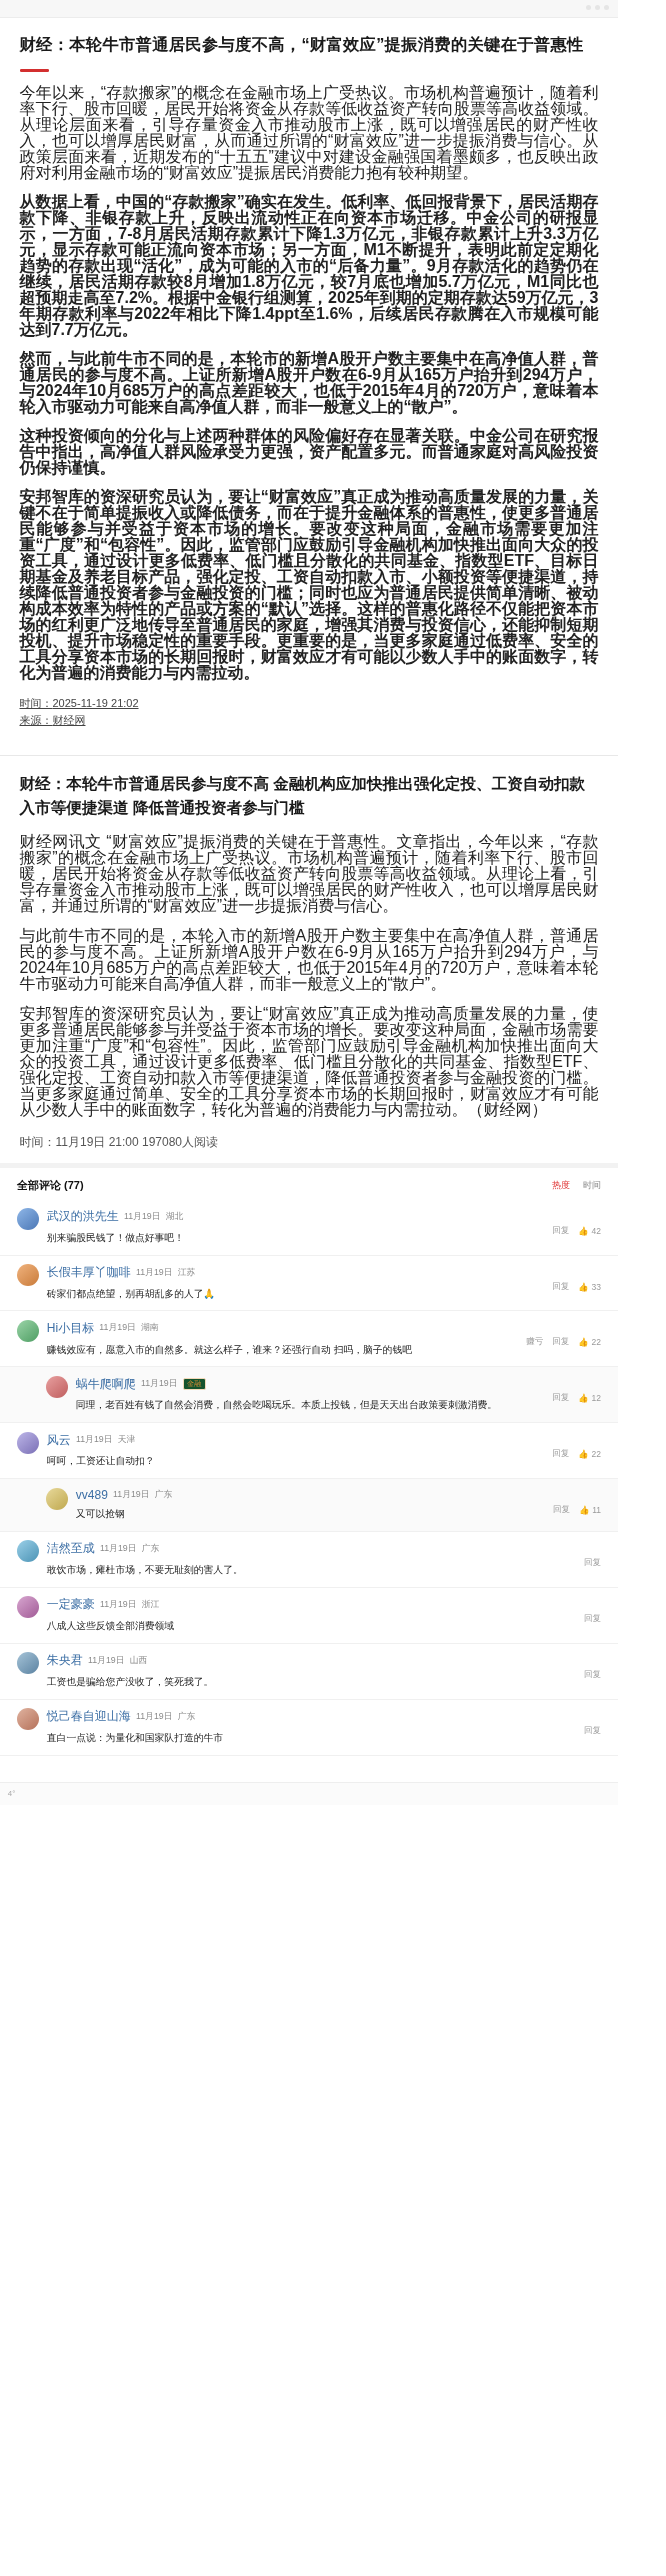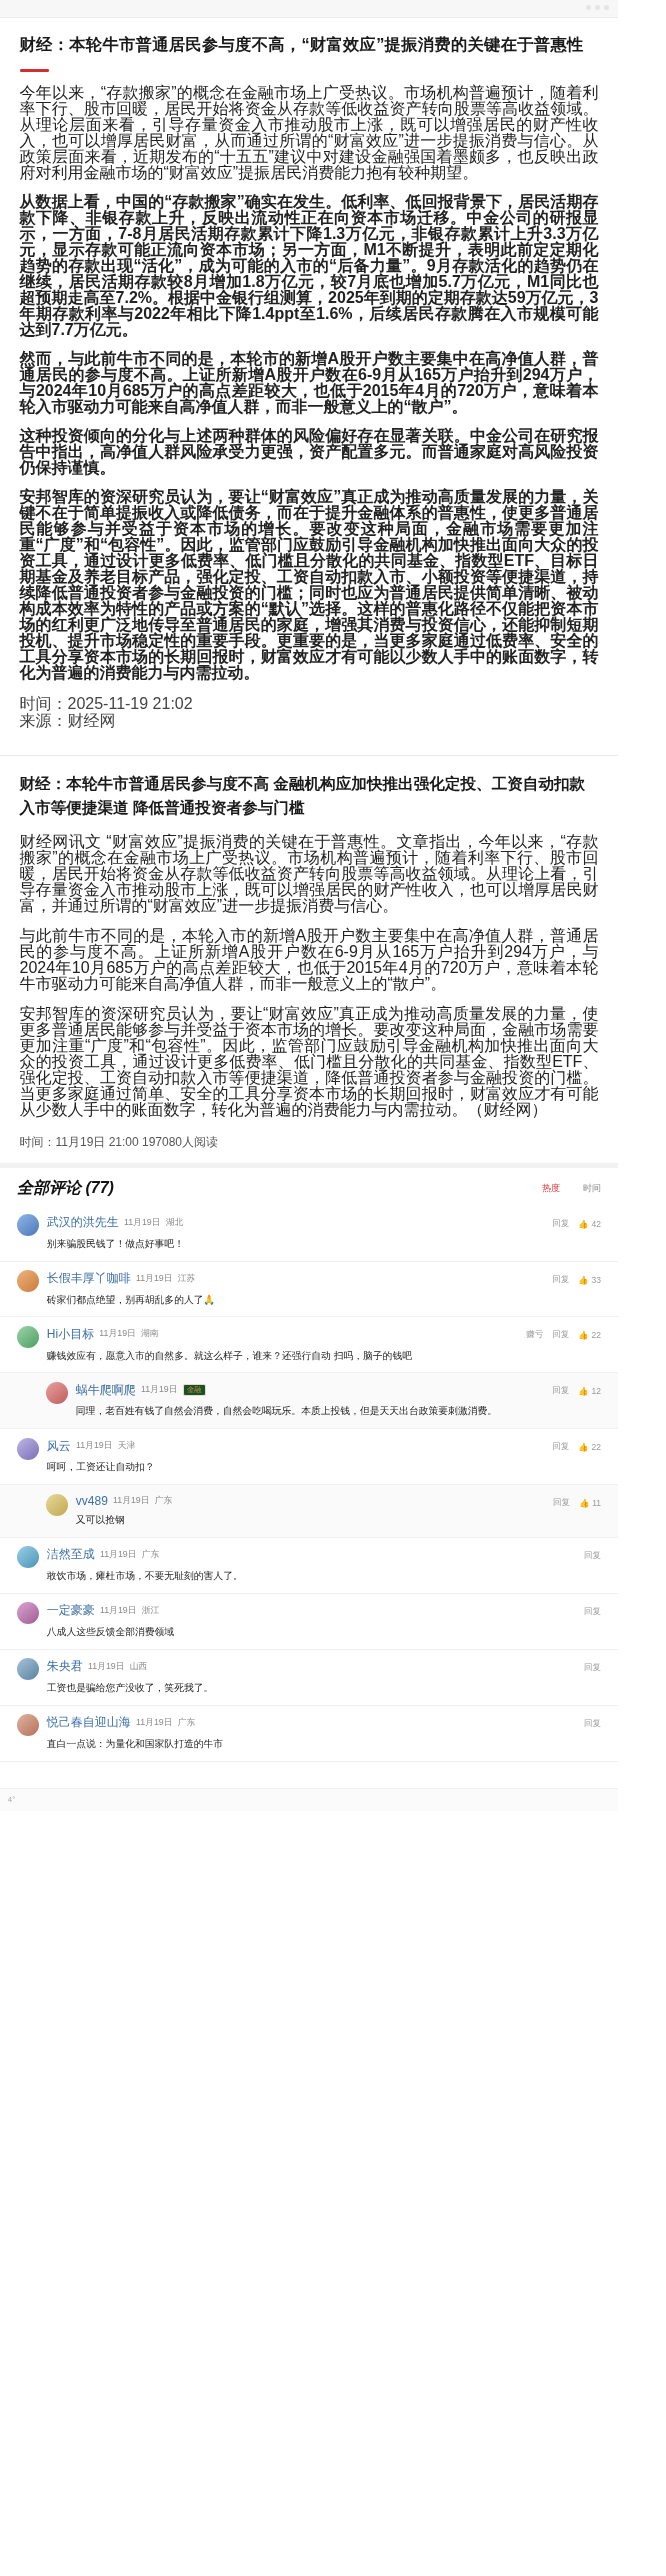--- a/index.html
+++ b/index.html
@@ -63,24 +63,25 @@
     font-size: 16px;
     line-height: 16px;
     color: #222222;
     margin: 13px 0 0 0;
     text-align: justify;
   }
   .body-text.bold {
     font-weight: bold;
   }
   .meta-line {
-    font-size: 16px;
+    font-size: 11px;
     color: #444444;
     margin-top: 14.3px;
     line-height: 17px;
+    text-decoration: underline;
   }
   .meta-line .meta-row {
     display: block;
   }
 
   
   .article2 {
     padding: 6.5px 19.5px 5.2px 19.5px;
     border-top: 0.7px solid #e8e8e8;
     margin-top: 21px;
@@ -106,29 +107,28 @@
   .comments {
     border-top: 5.2px solid #f2f2f2;
     padding: 0 0 26px 0;
   }
   .comments-header {
     display: flex;
     align-items: center;
     padding: 10.4px 17px 6.5px 17px;
   }
   .comments-title {
-    font-size: 16px;
+    font-size: 11px;
     font-weight: bold;
     color: #111;
     flex: 1;
-    font-style: italic;
   }
   .sort-tabs {
     display: flex;
-    gap: 23px;
+    gap: 13px;
     font-size: 9px;
     color: #888;
   }
   .sort-tabs .active {
     color: #e03131;
   }
   .comment-list {
     padding: 0 0 0 0;
   }
   .comment {
@@ -192,21 +192,21 @@
   .comment-text {
     font-size: 9.8px;
     color: #222;
     line-height: 16.3px;
     margin-top: 4.6px;
     word-break: break-all;
   }
   .comment-actions {
     position: absolute;
     right: 17px;
-    top: 12px;
+    top: 25px;
     display: flex;
     align-items: center;
     gap: 9px;
     font-size: 8.5px;
     color: #9a9a9a;
   }
   .comment.nested .comment-actions {
     right: 17px;
   }
   .like {

